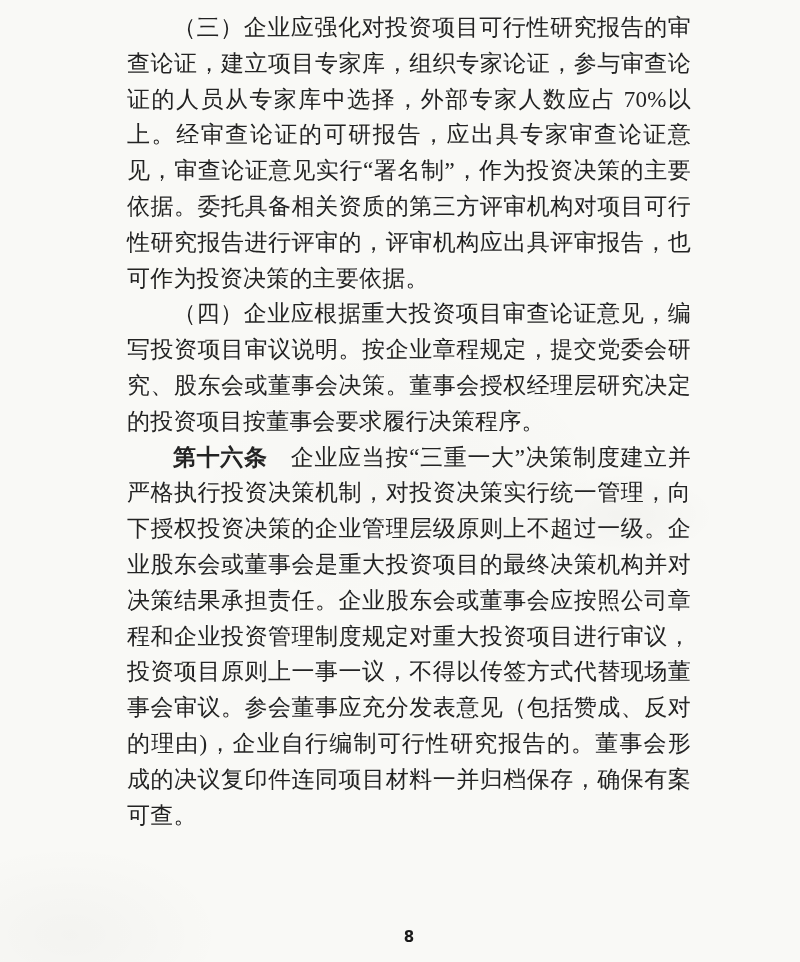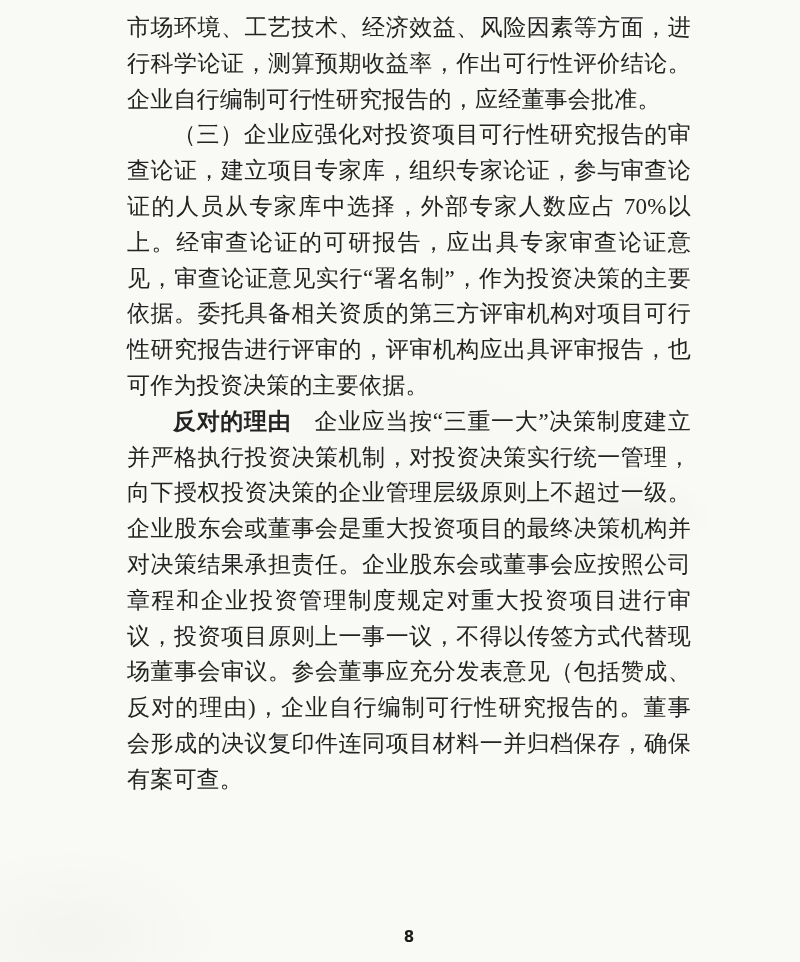--- a/index.html
+++ b/index.html
@@ -56,18 +56,18 @@
     font-weight: 700;
     color: #1a1a1a;
     font-family: "DejaVu Sans", "Liberation Sans", sans-serif;
   }
 </style>
 </head>
 <body>
 
 <div class="page">
   <div class="text-block">
-    <p class="para first">市场环境、工艺技术、经济效益、风险因素等方面，进行科学论证，测算预期收益率，作出可行性评价结论。企业自行编制可行性研究报告的，应经董事会批准。</p>
     <p class="para">（三）企业应强化对投资项目可行性研究报告的审查论证，建立项目专家库，组织专家论证，参与审查论证的人员从专家库中选择，外部专家人数应占 70%以上。经审查论证的可研报告，应出具专家审查论证意见，审查论证意见实行“署名制”，作为投资决策的主要依据。委托具备相关资质的第三方评审机构对项目可行性研究报告进行评审的，评审机构应出具评审报告，也可作为投资决策的主要依据。</p>
-    <p class="para"><b class="article-no">反对的理由</b><span>企业应当按“三重一大”决策制度建立并严格执行投资决策机制，对投资决策实行统一管理，向下授权投资决策的企业管理层级原则上不超过一级。企业股东会或董事会是重大投资项目的最终决策机构并对决策结果承担责任。企业股东会或董事会应按照公司章程和企业投资管理制度规定对重大投资项目进行审议，投资项目原则上一事一议，不得以传签方式代替现场董事会审议。参会董事应充分发表意见（包括赞成、反对的理由)，企业自行编制可行性研究报告的。董事会形成的决议复印件连同项目材料一并归档保存，确保有案可查。</span></p>
+    <p class="para">（四）企业应根据重大投资项目审查论证意见，编写投资项目审议说明。按企业章程规定，提交党委会研究、股东会或董事会决策。董事会授权经理层研究决定的投资项目按董事会要求履行决策程序。</p>
+    <p class="para"><b class="article-no">第十六条</b><span>企业应当按“三重一大”决策制度建立并严格执行投资决策机制，对投资决策实行统一管理，向下授权投资决策的企业管理层级原则上不超过一级。企业股东会或董事会是重大投资项目的最终决策机构并对决策结果承担责任。企业股东会或董事会应按照公司章程和企业投资管理制度规定对重大投资项目进行审议，投资项目原则上一事一议，不得以传签方式代替现场董事会审议。参会董事应充分发表意见（包括赞成、反对的理由)，企业自行编制可行性研究报告的。董事会形成的决议复印件连同项目材料一并归档保存，确保有案可查。</span></p>
   </div>
   <div class="footer">8</div>
 </div>
 
 </body></html>

